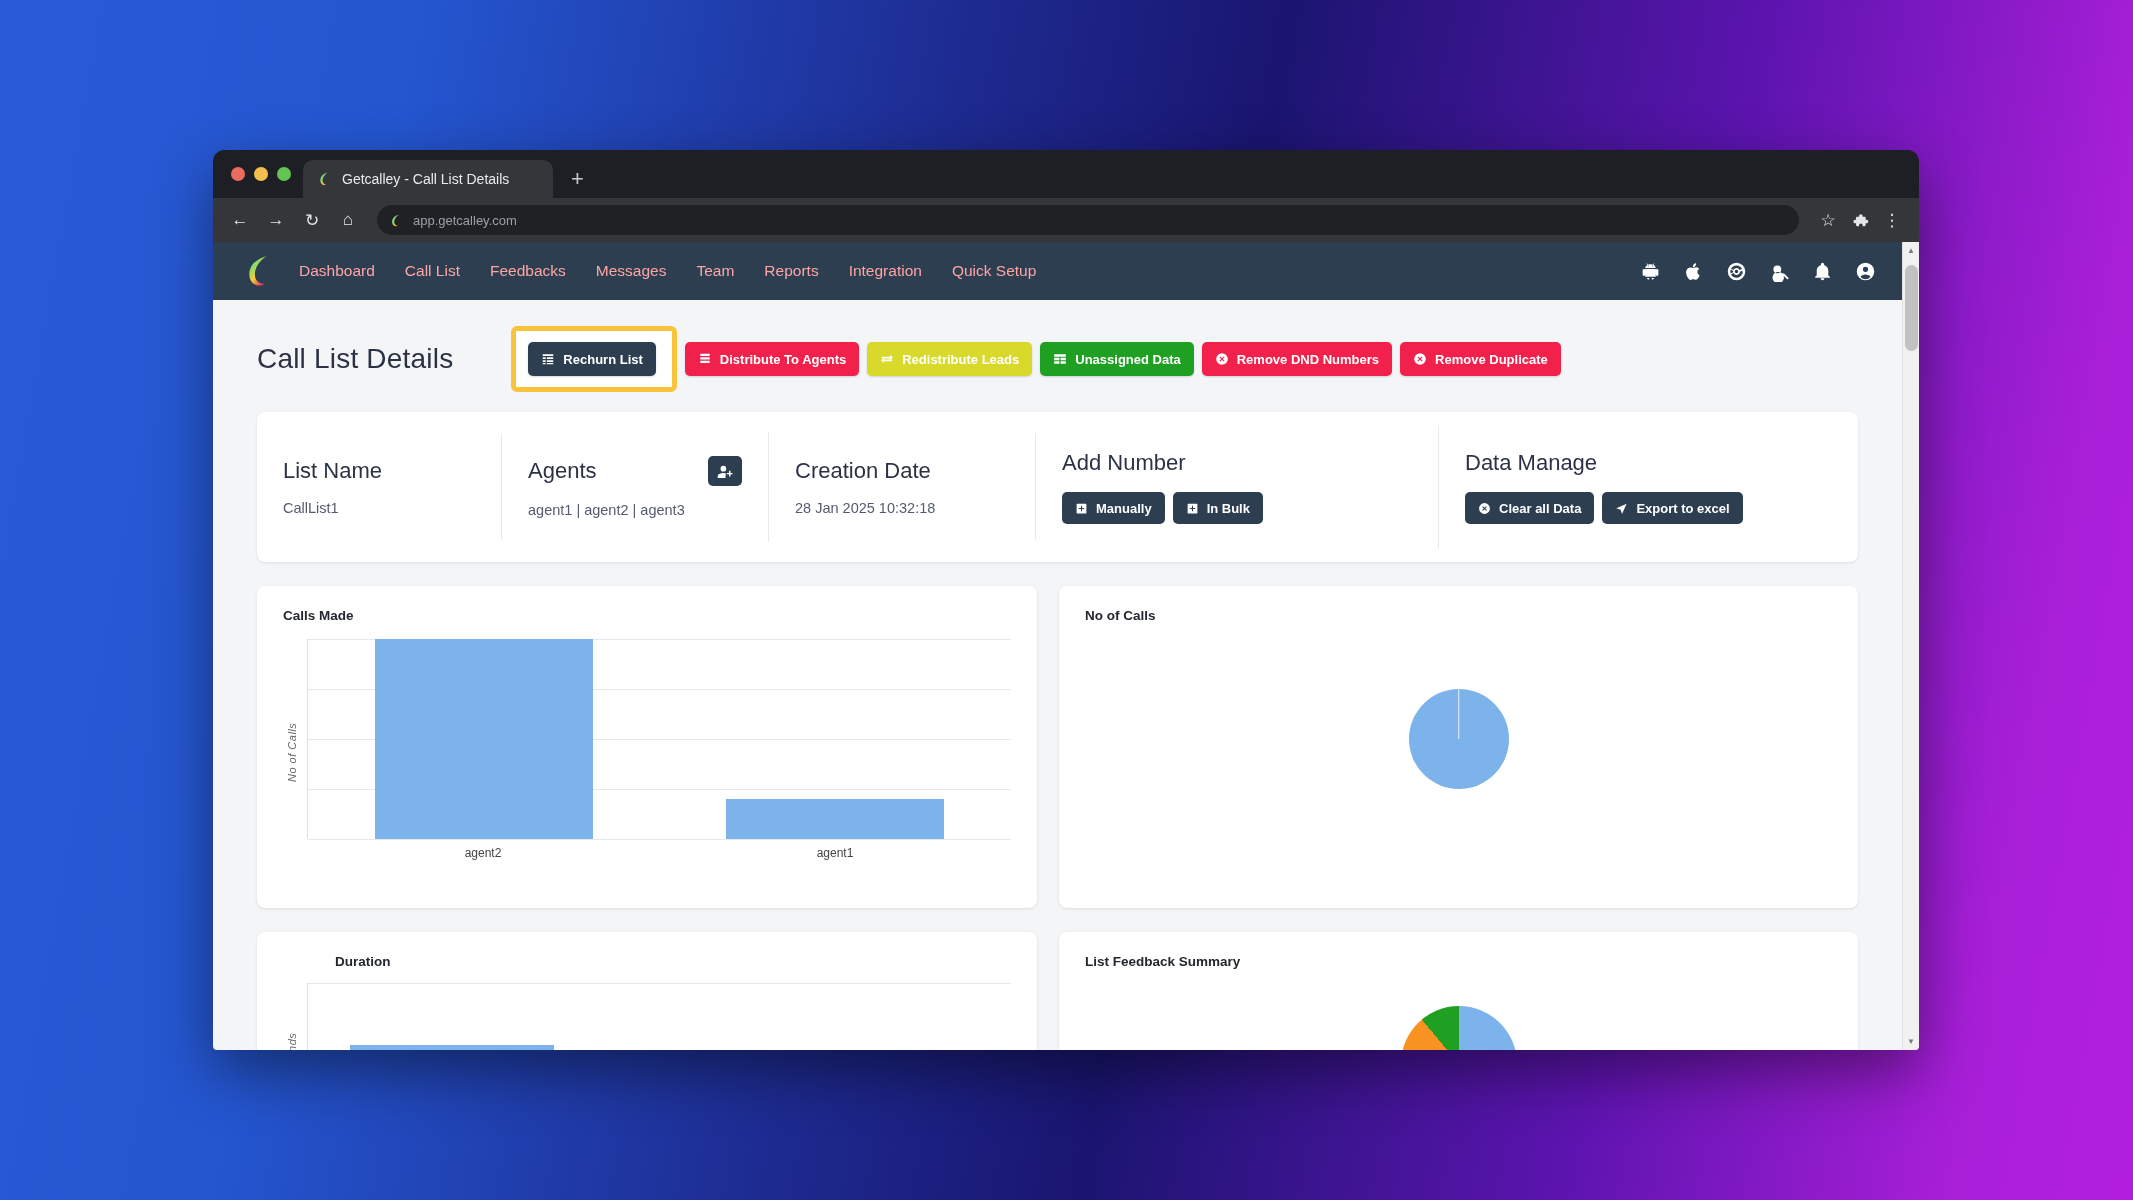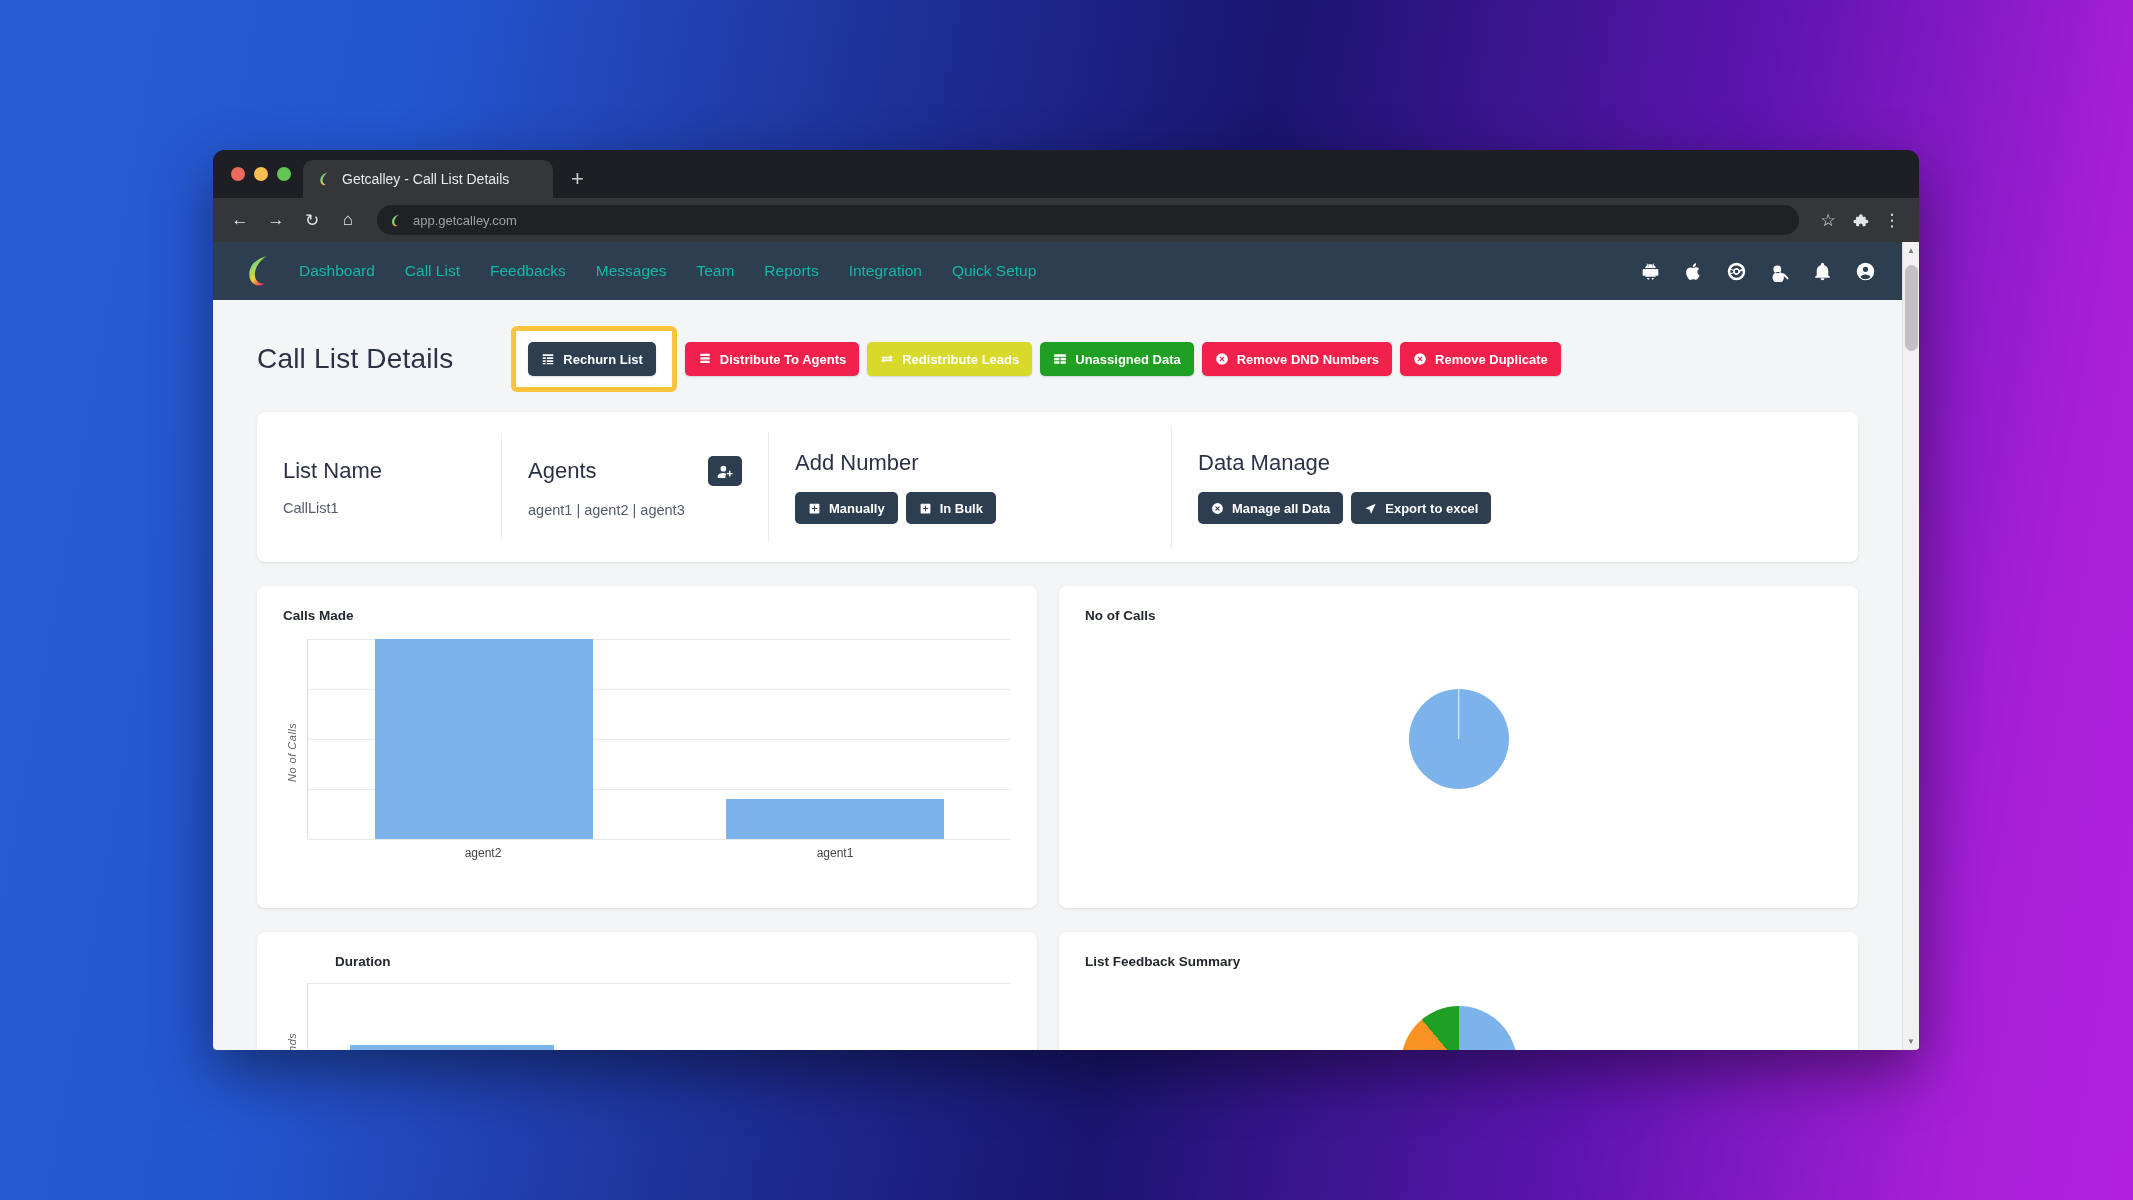--- a/index.html
+++ b/index.html
@@ -68,21 +68,21 @@
   }
   #page-scroll-area { flex: 1; position: relative; overflow: hidden; }
 
   
   #app-navbar {
     height: 58px; background: #2d3e50;
     display: flex; align-items: center; padding: 0 26px 0 30px;
   }
   #app-logo { width: 34px; height: 34px; flex: none; margin-right: 22px; }
   #nav-links { display: flex; align-items: center; gap: 30px; }
-  .nav-link { color: #14b8a6; font-size: 15.5px; white-space: nowrap; }
+  .nav-link { color: #fca5a5; font-size: 15.5px; white-space: nowrap; }
   #nav-icons { margin-left: auto; display: flex; align-items: center; gap: 22px; }
   .nav-icon { width: 21px; height: 21px; color: #fff; display: flex; align-items: center; justify-content: center; }
   .nav-icon svg { width: 100%; height: 100%; fill: #fff; }
 
   
   #app-content { padding: 26px 44px 0 44px; }
 
   #page-header-row { display: flex; align-items: center; min-height: 54px; }
   #page-title { font-size: 28px; font-weight: 400; color: #2c3246; letter-spacing: .2px; }
 
@@ -392,20 +392,26 @@
               <span class="ic-title">Agents</span>
               <button id="agents-add-button">
                 <svg viewBox="0 0 24 24">
                     <path d="M9 12a4 4 0 100-8 4 4 0 000 8zm0 2c-3 0-8 1.5-8 4.5V21h11v-2.5c0-1.2.5-2.3 1.3-3.2A16 16 0 009 14zm10 0v-3h-2v3h-3v2h3v3h2v-3h3v-2h-3z"></path>
                   </svg>
               </button>
             </div>
             <div class="ic-value">agent1 | agent2 | agent3</div>
           </div>
 
+          <div class="info-card w-date">
+            <div class="ic-head">
+              <span class="ic-title">Creation Date</span>
+            </div>
+            <div class="ic-value">28 Jan 2025 10:32:18</div>
+          </div>
 
           <div class="info-card w-add">
             <div class="ic-head">
               <span class="ic-title">Add Number</span>
             </div>
             <div class="ic-btn-row">
               <button class="sm-btn">
                 <span style="display:flex">
                   <svg viewBox="0 0 24 24">
                       <path d="M20 3H4a1 1 0 00-1 1v16a1 1 0 001 1h16a1 1 0 001-1V4a1 1 0 00-1-1zm-3 10h-4v4h-2v-4H7v-2h4V7h2v4h4v2z"></path>
@@ -428,21 +434,21 @@
             <div class="ic-head">
               <span class="ic-title">Data Manage</span>
             </div>
             <div class="ic-btn-row">
               <button class="sm-btn">
                 <span style="display:flex">
                   <svg viewBox="0 0 24 24">
                       <path d="M12 2a10 10 0 100 20 10 10 0 000-20zm4.3 12.9l-1.4 1.4L12 13.4l-2.9 2.9-1.4-1.4L10.6 12 7.7 9.1l1.4-1.4L12 10.6l2.9-2.9 1.4 1.4L13.4 12l2.9 2.9z"></path>
                     </svg>
                 </span>
-                <span>Manage all Data</span>
+                <span>Clear all Data</span>
               </button>
               <button class="sm-btn">
                 <span style="display:flex">
                   <svg viewBox="0 0 24 24">
                       <path d="M2.5 11.5L21.5 3 13 22l-2.6-7.5L2.5 11.5z"></path>
                     </svg>
                 </span>
                 <span>Export to excel</span>
               </button>
             </div>

